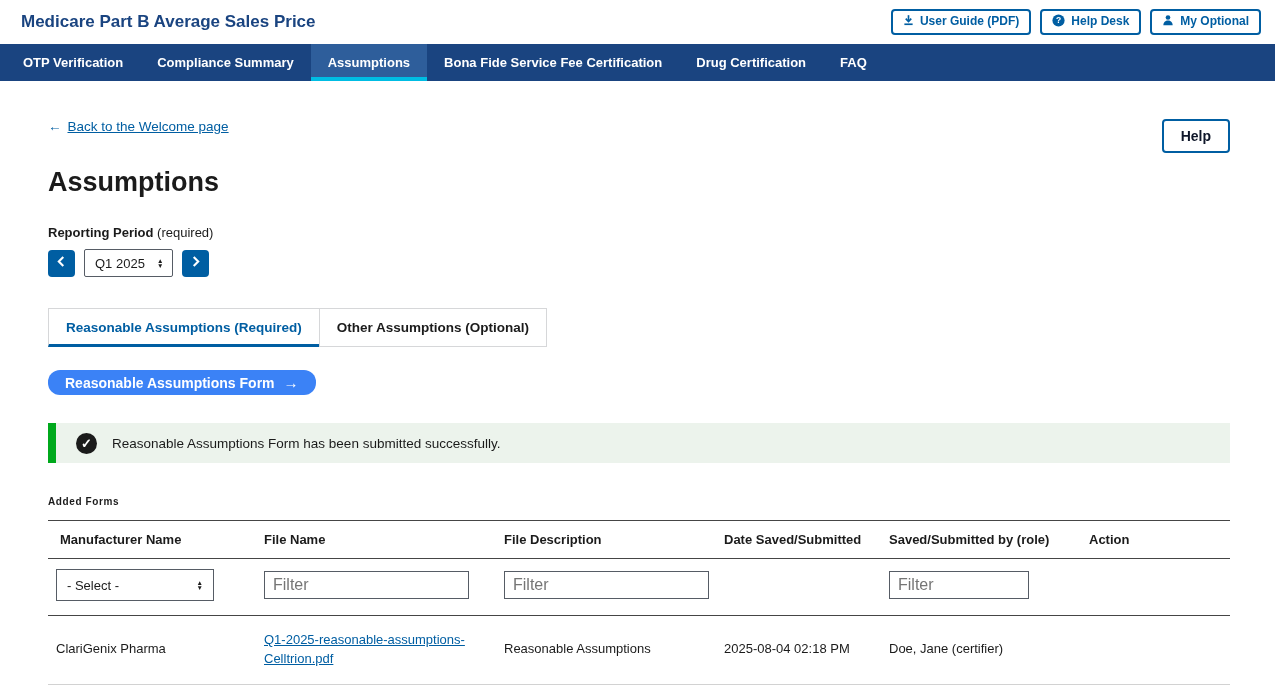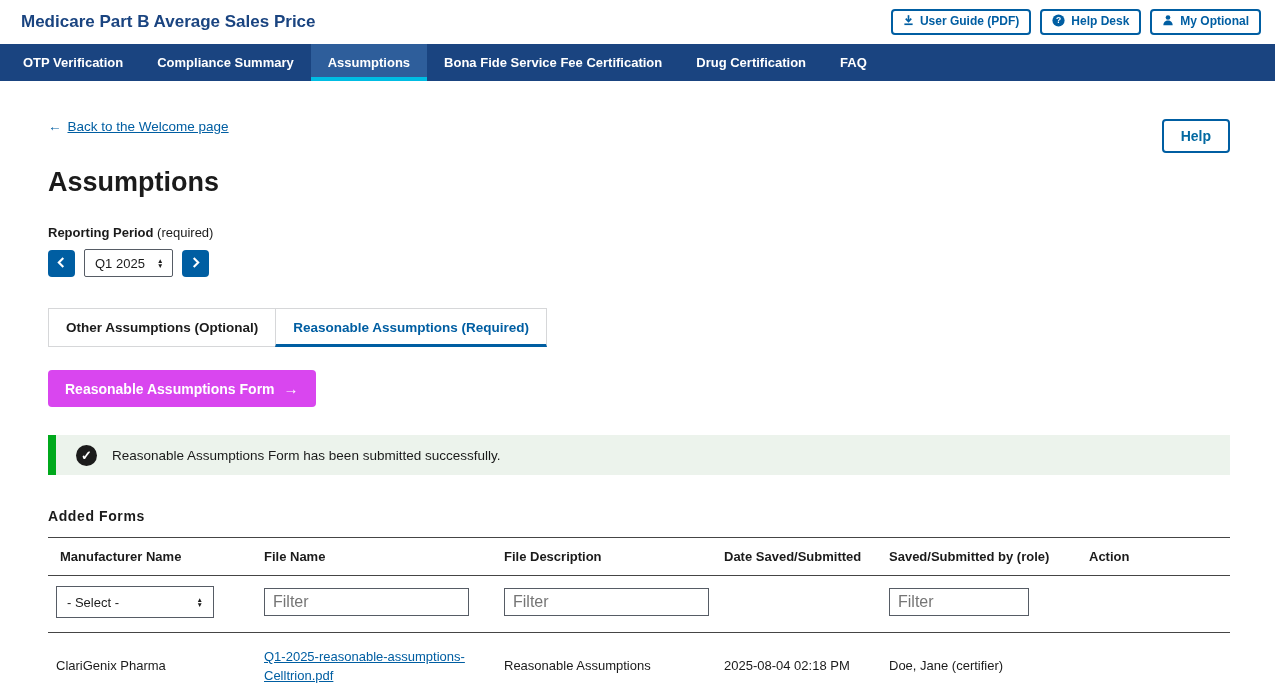--- a/index.html
+++ b/index.html
@@ -25,45 +25,45 @@
   .nav { background: #1a4480; display: flex; height: 37px; padding-left: 6px; }
   .nav-item { display: flex; align-items: center; padding: 0 17px; color: #fff; font-size: 13px; font-weight: bold; cursor: pointer; }
   .nav-item.active { background: #2e5e9b; box-shadow: inset 0 -4px 0 #00bde3; }
 
   
   .content { padding: 0 45px 0 48px; }
 
   .back-row { margin-top: 38px; display: flex; justify-content: space-between; align-items: flex-start; }
   .back-link { color: #005ea2; font-size: 13.5px; text-decoration: none; display: inline-flex; align-items: center; gap: 6px; cursor: pointer; }
   .back-link .back-text { text-decoration: underline; }
-  .help-btn { border: 2px solid #005ea2; border-radius: 4px; background: #fff; color: #0369a1; font-weight: bold; font-size: 14px; padding: 7px 17px; cursor: pointer; font-family: inherit; }
+  .help-btn { border: 2px solid #005ea2; border-radius: 4px; background: #fff; color: #0f172a; font-weight: bold; font-size: 14px; padding: 7px 17px; cursor: pointer; font-family: inherit; }
 
   .page-title { font-size: 27px; font-weight: bold; margin: 14px 0 0; }
 
   .rp-label { margin-top: 27px; font-size: 13px; }
   .rp-label .req { font-weight: normal; }
-  .rp-row { margin-top: 9px; display: flex; align-items: flex-end; gap: 9px; }
+  .rp-row { margin-top: 9px; display: flex; align-items: center; gap: 9px; }
   .chev-btn { width: 27px; height: 27px; background: #005ea2; border: none; border-radius: 4px; display: flex; align-items: center; justify-content: center; cursor: pointer; padding: 0; }
   .select-box { height: 28px; border: 1px solid #565c65; border-radius: 2px; background: #fff; display: flex; align-items: center; gap: 12px; padding: 0 9px 0 10px; font-size: 13px; cursor: pointer; }
   .caret-stack { display: flex; flex-direction: column; align-items: center; font-size: 6.5px; line-height: 5px; color: #1b1b1b; }
 
   .tabs { margin-top: 31px; display: flex; }
   .tab { padding: 11px 17px; font-size: 13.5px; font-weight: bold; border: 1px solid #d6d7d9; background: #fff; cursor: pointer; }
   .tab + .tab { margin-left: -1px; }
   .tab.active { color: #005ea2; border-bottom: 3px solid #005ea2; padding-bottom: 9px; }
   .tab.inactive { color: #1b1b1b; }
 
-  .primary-btn { margin-top: 23px; display: inline-flex; align-items: center; gap: 9px; background: #d946ef; color: #fff; border: none; border-radius: 4px; font-size: 14px; font-weight: bold; padding: 10px 17px; cursor: pointer; font-family: inherit; }
+  .primary-btn { margin-top: 23px; display: inline-flex; align-items: center; gap: 9px; background: #3b82f6; color: #fff; border: none; border-radius: 12px; font-size: 14px; font-weight: bold; padding: 4px 17px; cursor: pointer; font-family: inherit; }
   .primary-btn .arrow { font-weight: normal; font-size: 15px; }
 
   .alert { margin-top: 28px; background: #ecf3ec; border-left: 8px solid #00a91c; display: flex; align-items: center; gap: 15px; padding: 9px 20px; min-height: 40px; }
   .alert-icon { width: 21px; height: 21px; border-radius: 50%; background: #1b1b1b; color: #fff; display: flex; align-items: center; justify-content: center; font-size: 13px; font-weight: bold; flex-shrink: 0; }
   .alert-text { font-size: 13.5px; }
 
-  .added-forms-title { margin-top: 33px; font-size: 14px; font-weight: bold; letter-spacing: 0.6px; }
+  .added-forms-title { margin-top: 33px; font-size: 10px; font-weight: bold; letter-spacing: 0.6px; }
 
   table.forms-table { margin-top: 13px; width: 100%; border-collapse: collapse; font-size: 13px; table-layout: fixed; }
   .forms-table thead th { text-align: left; font-weight: bold; padding: 11px 8px; border-top: 1px solid #454545; border-bottom: 1px solid #454545; white-space: nowrap; }
   .forms-table th:first-child, .forms-table td:first-child { padding-left: 12px; }
   .forms-table .filter-row td { padding: 10px 8px 14px; border-bottom: 1px solid #454545; }
   .filter-input { width: 205px; height: 28px; border: 1px solid #565c65; border-radius: 0; padding: 9px 8px; font-size: 16px; font-family: inherit; color: #1b1b1b; }
   .filter-input::placeholder { color: #757575; opacity: 1; }
   .filter-input.narrow { width: 140px; }
   .filter-select { width: 158px; height: 32px; border: 1px solid #565c65; background: #fff; display: flex; align-items: center; justify-content: space-between; padding: 0 10px; font-size: 13px; color: #1b1b1b; cursor: pointer; }
   .forms-table .data-row td { padding: 15px 8px; border-bottom: 1px solid #d2d2d2; vertical-align: middle; line-height: 1.45; }
@@ -157,22 +157,22 @@
       </span>
     </div>
     <button class="chev-btn">
       <span><svg width="13" height="13" viewBox="0 0 16 16">
             <path d="M5.8 2.5 L11.3 8 L5.8 13.5" fill="none" stroke="#ffffff" stroke-width="2.6"></path>
           </svg></span>
     </button>
   </div>
 
   <div class="tabs">
+    <div class="tab active">Reasonable Assumptions (Required)</div>
     <div class="tab inactive">Other Assumptions (Optional)</div>
-    <div class="tab active">Reasonable Assumptions (Required)</div>
   </div>
 
   <div>
     <button class="primary-btn">
       <span>Reasonable Assumptions Form</span>
       <span class="arrow">→</span>
     </button>
   </div>
 
   <div class="alert">

